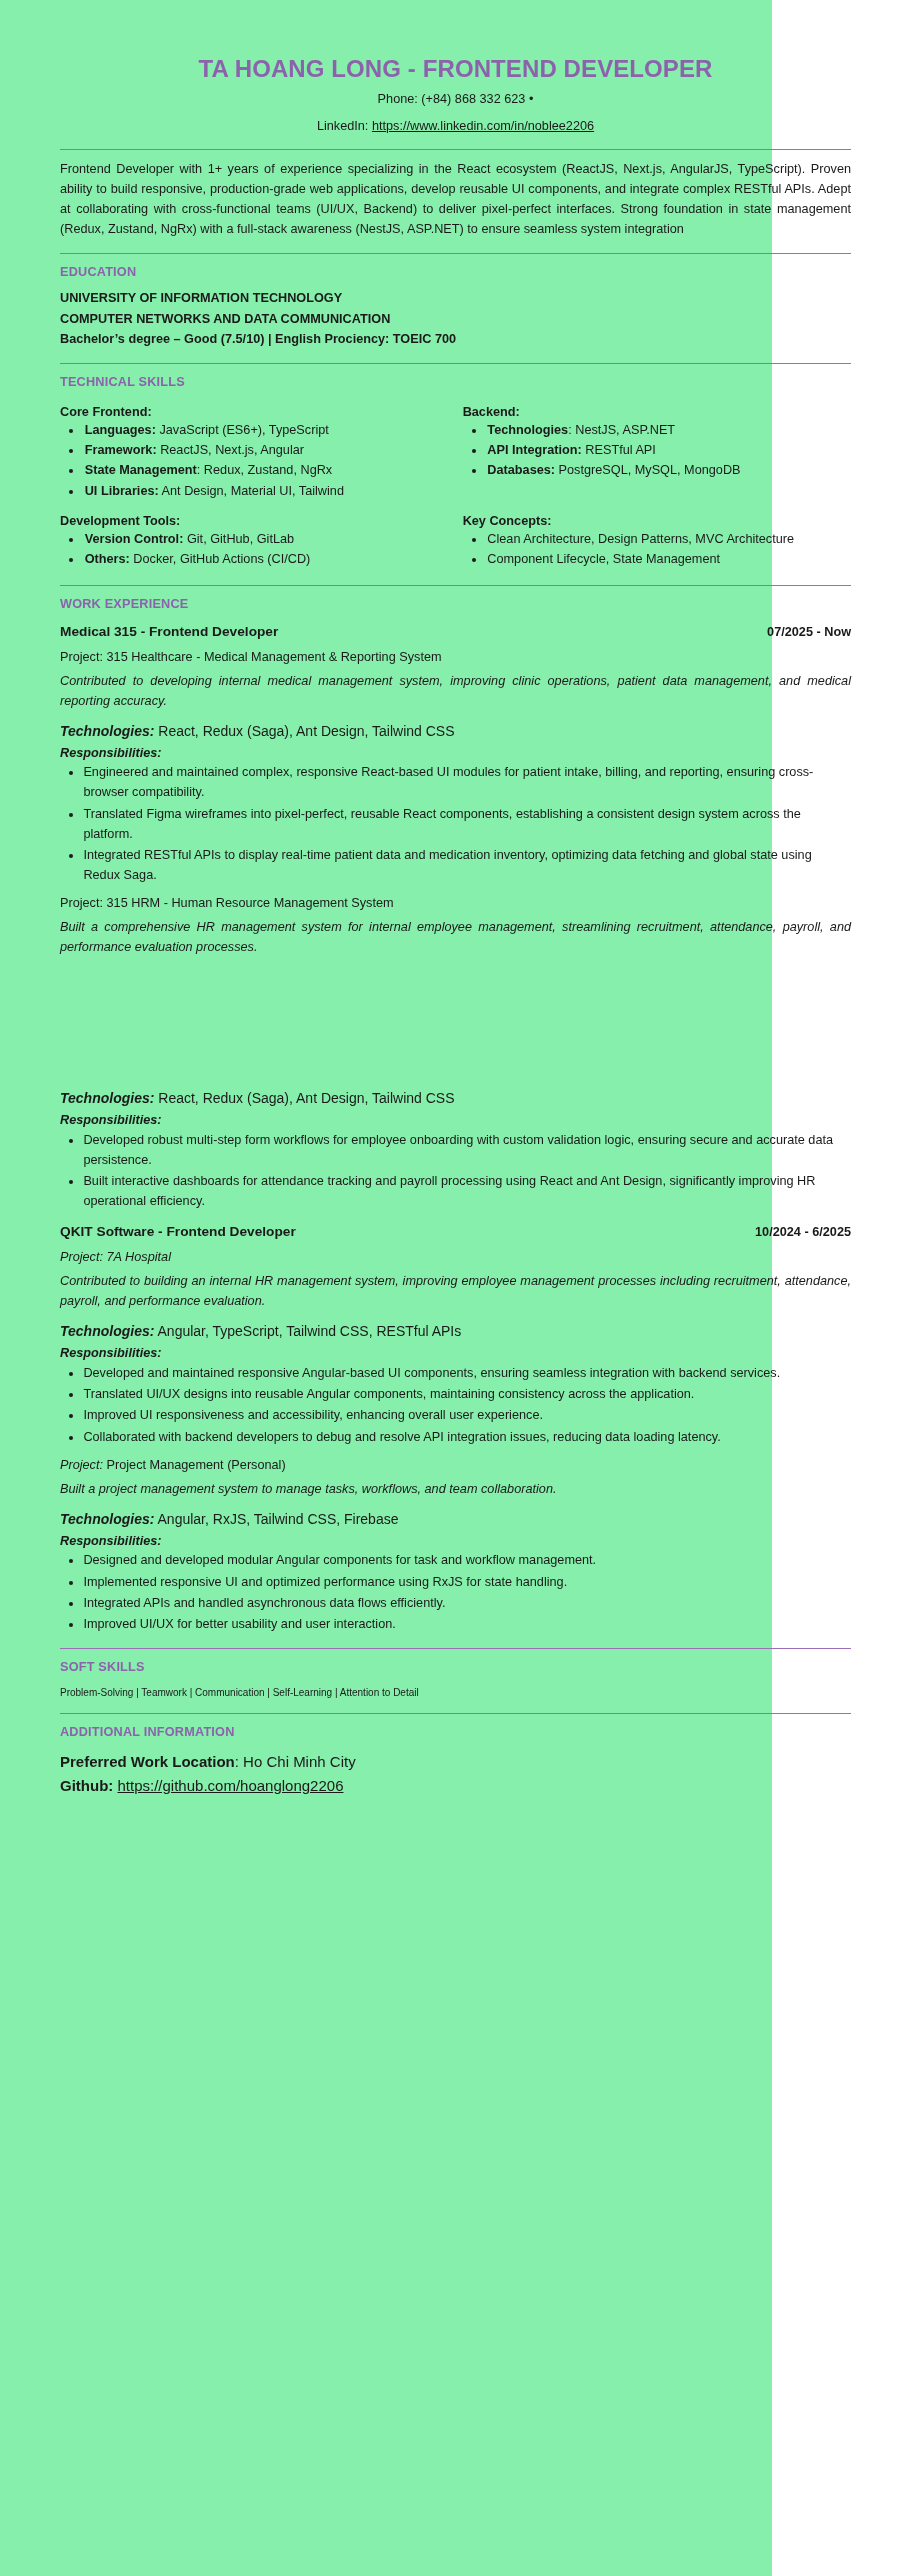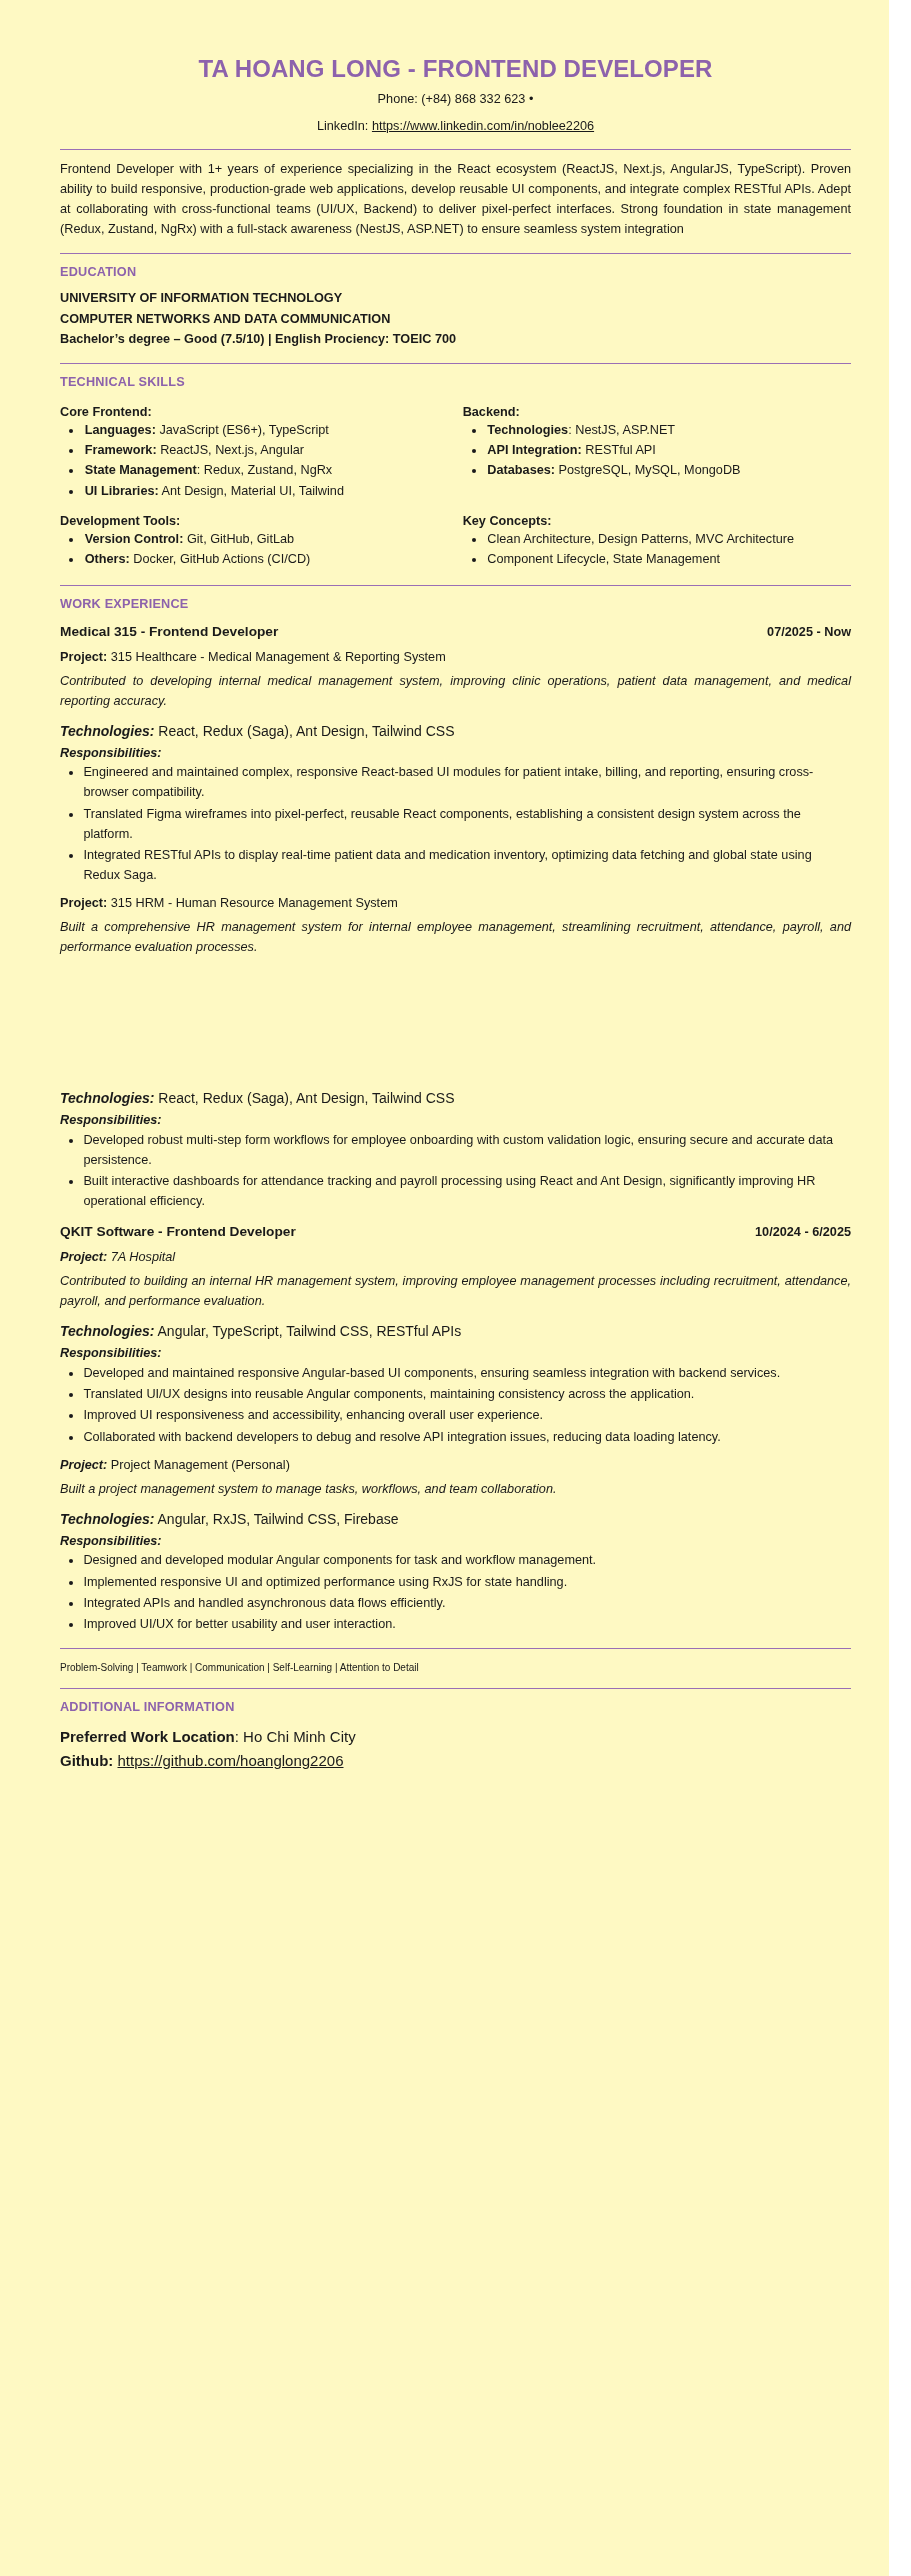--- a/index.html
+++ b/index.html
@@ -8,26 +8,26 @@
     background: #ffffff;
   }
   body {
     width: 911px;
     min-height: 2576px;
     font-family: "Liberation Sans", sans-serif;
     color: #1a1a1a;
     -webkit-font-smoothing: antialiased;
   }
   .page {
-    width: 889px;
+    width: 772px;
     min-height: 2576px;
     box-sizing: border-box;
     padding: 0;
     position: relative;
-    background: #fef9c3;
+    background: #86efac;
   }
   .content {
     margin: 0 60px 0 60px;
     width: 791px;
   }
 
   
   .doc-title {
     text-align: center;
     color: #8D62AC;
@@ -119,21 +119,21 @@
   .job-dates {
     font-size: 12.7px;
     font-weight: bold;
     white-space: nowrap;
   }
   .proj-line {
     font-size: 12.7px;
     line-height: 1.5;
     margin-top: 9px;
   }
-  .proj-line .k { font-weight: bold; }
+  .proj-line .k { font-weight: normal; }
   .proj-line .v-i { font-style: italic; }
   .desc {
     font-size: 12.7px;
     font-style: italic;
     line-height: 1.58;
     text-align: justify;
     margin-top: 3.9px;
   }
   .tech-line {
     font-size: 14px;
@@ -321,20 +321,21 @@
           <li>Implemented responsive UI and optimized performance using RxJS for state handling.</li>
           <li>Integrated APIs and handled asynchronous data flows efficiently.</li>
           <li>Improved UI/UX for better usability and user interaction.</li>
         </ul>
       </div>
     </div>
 
     <div class="rule-wrap">
       <hr class="rule">
     </div>
+    <div class="sec-head">SOFT SKILLS</div>
     <div class="soft-line">Problem-Solving | Teamwork | Communication | Self-Learning | Attention to Detail</div>
 
     <div class="rule-wrap">
       <hr class="rule">
     </div>
     <div class="sec-head">ADDITIONAL INFORMATION</div>
     <div class="add-block">
       <div class="add-line"><span class="k">Preferred Work Location</span><span>: </span><span>Ho Chi Minh City</span></div>
       <div class="add-line"><span class="k">Github: </span><span class="u">https://github.com/hoanglong2206</span></div>
     </div>

